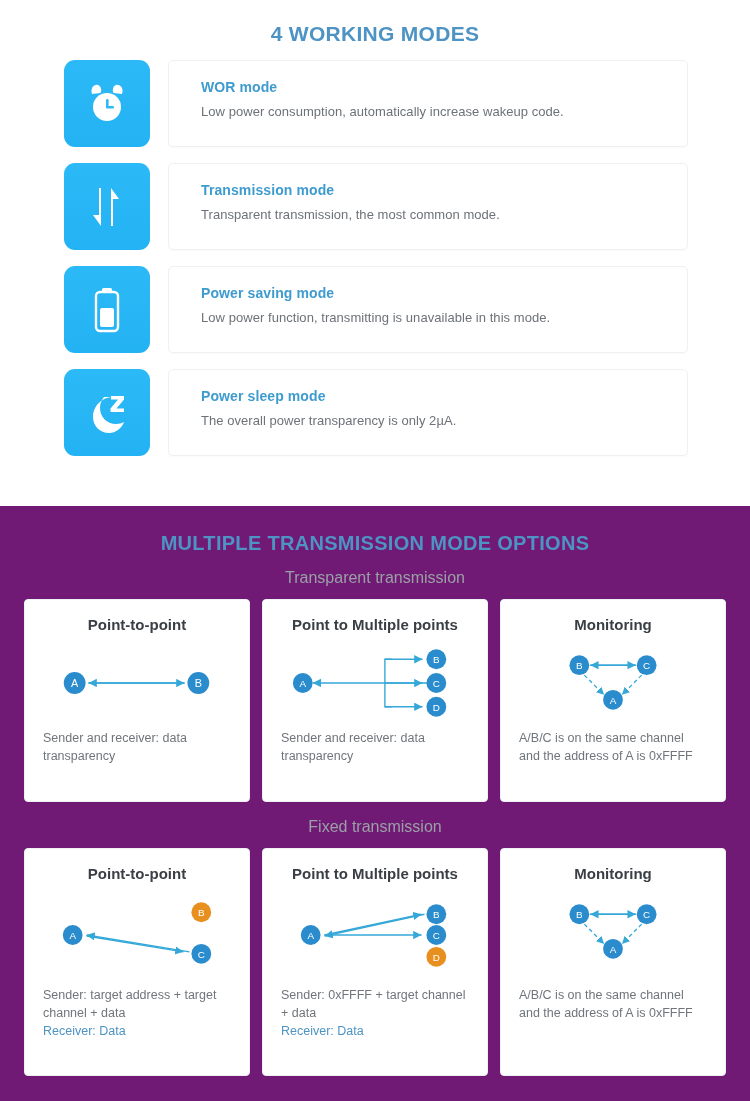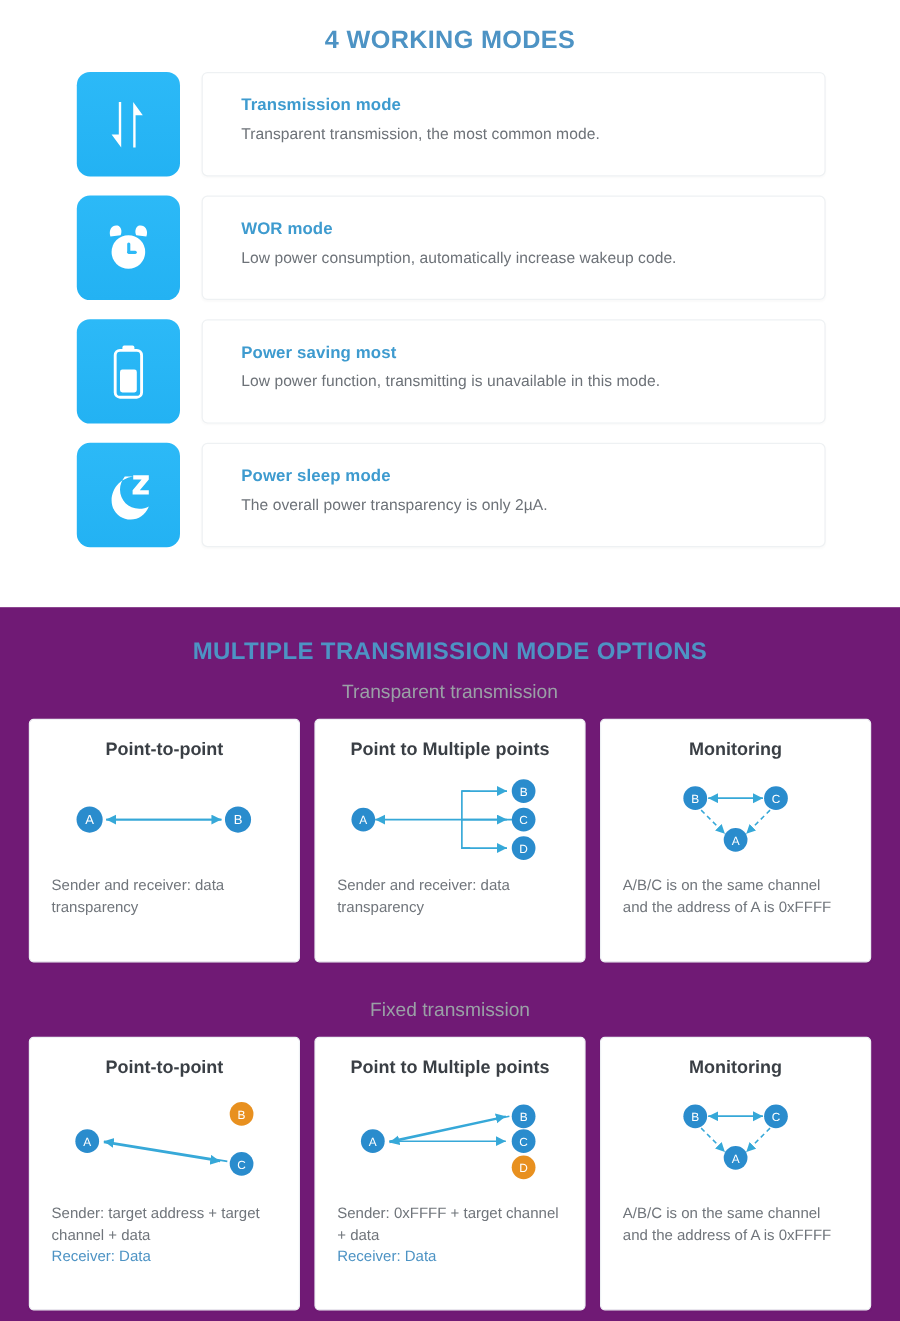--- a/index.html
+++ b/index.html
@@ -66,21 +66,21 @@
     text-align: center;
     font-size: 20px; font-weight: bold; letter-spacing: .3px;
     color: #4d93c4;
     padding-top: 26px;
   }
   .subtitle {
     text-align: center;
     font-size: 16px; color: #9aa0a6; font-weight: normal;
     margin-top: 14px; margin-bottom: 12px;
   }
-  .subtitle.second { margin-top: 32px; margin-bottom: 12px; }
+  .subtitle.second { margin-top: 16px; margin-bottom: 12px; }
 
   .card-row { display: flex; justify-content: center; gap: 12px; }
   .tcard {
     width: 226px;
     background: #fff;
     border: 1px solid #eef1f4;
     border-radius: 4px;
     padding: 16px 18px 14px 18px;
     box-shadow: 0 1px 2px rgba(0,0,0,.02);
   }
@@ -99,57 +99,57 @@
 
 <div class="page">
 
   <div class="sec-modes">
     <div class="title-main">4 WORKING MODES</div>
 
     <div class="mode-list">
 
       <div class="mode-row">
         <div class="mode-icon">
-          <svg width="44" height="46" viewBox="0 0 44 46">
-            <path d="M14 4 L14 31 L8 31 L16 42 L16 4 Z" fill="#ffffff"></path>
-            <path d="M28 42 L28 15 L34 15 L26 4 L26 42 Z" fill="#ffffff"></path>
-          </svg>
-        </div>
-        <div class="mode-card">
-          <div class="mode-name">Transmission mode</div>
-          <div class="mode-desc">Transparent transmission, the most common mode.</div>
-        </div>
-      </div>
-
-      <div class="mode-row">
-        <div class="mode-icon">
           <svg width="46" height="46" viewBox="0 0 46 46">
             <path d="M8 13 C6 7 10 3 14 4 C17 5 18 9 16.5 12 Z" fill="#ffffff"></path>
             <path d="M38 13 C40 7 36 3 32 4 C29 5 28 9 29.5 12 Z" fill="#ffffff"></path>
             <circle cx="23" cy="26" r="14" fill="#ffffff"></circle>
             <rect x="22" y="18" width="2.6" height="9" rx="1.3" fill="#2cb9f7"></rect>
             <rect x="22" y="25" width="8" height="2.6" rx="1.3" fill="#2cb9f7"></rect>
           </svg>
         </div>
         <div class="mode-card">
           <div class="mode-name">WOR mode</div>
           <div class="mode-desc">Low power consumption, automatically increase wakeup code.</div>
         </div>
       </div>
 
       <div class="mode-row">
         <div class="mode-icon">
+          <svg width="44" height="46" viewBox="0 0 44 46">
+            <path d="M14 4 L14 31 L8 31 L16 42 L16 4 Z" fill="#ffffff"></path>
+            <path d="M28 42 L28 15 L34 15 L26 4 L26 42 Z" fill="#ffffff"></path>
+          </svg>
+        </div>
+        <div class="mode-card">
+          <div class="mode-name">Transmission mode</div>
+          <div class="mode-desc">Transparent transmission, the most common mode.</div>
+        </div>
+      </div>
+
+      <div class="mode-row">
+        <div class="mode-icon">
           <svg width="34" height="48" viewBox="0 0 34 48">
             <rect x="12" y="2" width="10" height="4" rx="1.5" fill="#ffffff"></rect>
             <rect x="6" y="6" width="22" height="39" rx="4" fill="none" stroke="#ffffff" stroke-width="2.4"></rect>
             <rect x="10" y="22" width="14" height="19" rx="2" fill="#ffffff"></rect>
           </svg>
         </div>
         <div class="mode-card">
-          <div class="mode-name">Power saving most</div>
+          <div class="mode-name">Power saving mode</div>
           <div class="mode-desc">Low power function, transmitting is unavailable in this mode.</div>
         </div>
       </div>
 
       <div class="mode-row">
         <div class="mode-icon">
           <svg width="48" height="48" viewBox="0 0 48 48">
             <path d="M30 8 C19 8 10 17 10 28 C10 37 17 44 26 44 C33 44 39 39 41 33 C39 34 36 35 33 35 C24 35 17 28 17 19 C17 15 18.5 11 21 8 C20.7 8 30 8 30 8 Z" fill="#ffffff"></path>
             <path d="M28 7 L41 7 L41 10.5 L33.5 19.5 L41 19.5 L41 23 L27.5 23 L27.5 19.5 L35 10.5 L28 10.5 Z" fill="#ffffff"></path>
           </svg>

